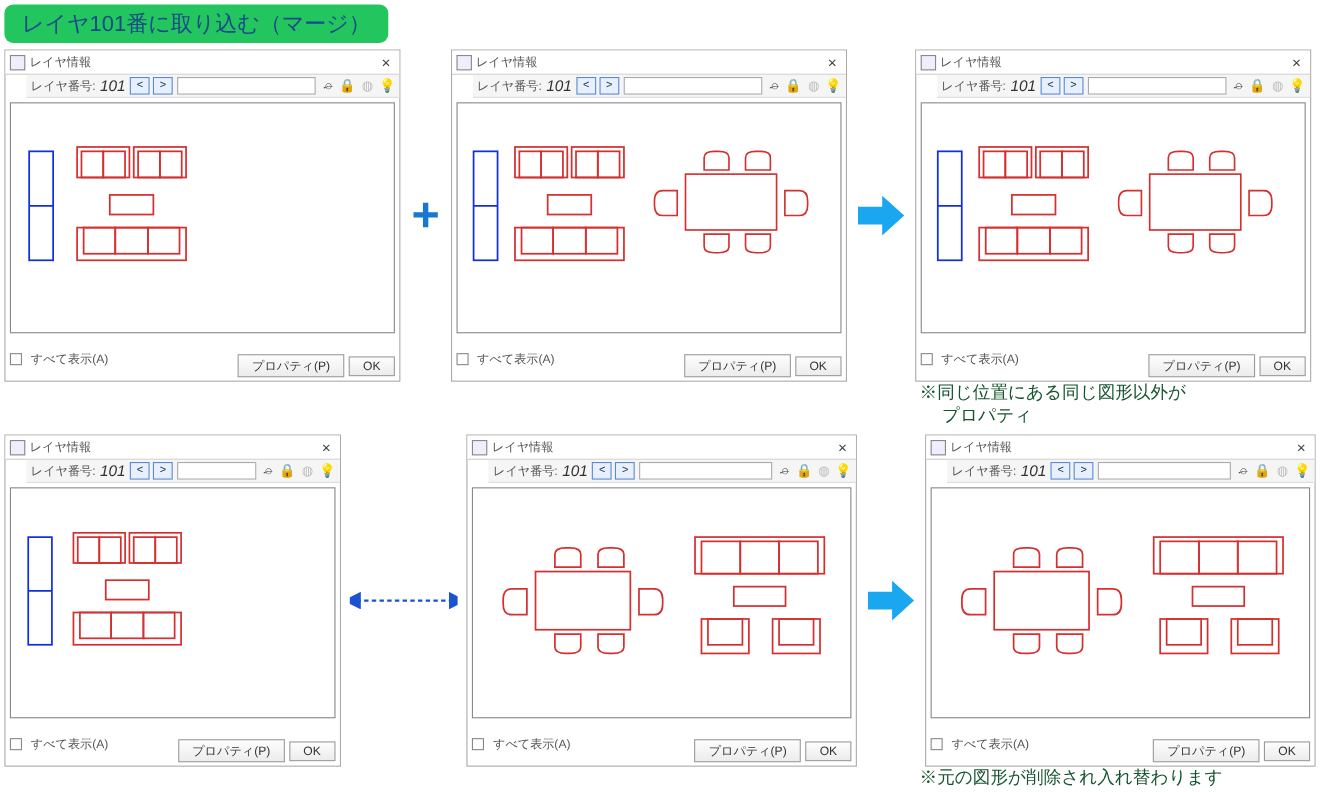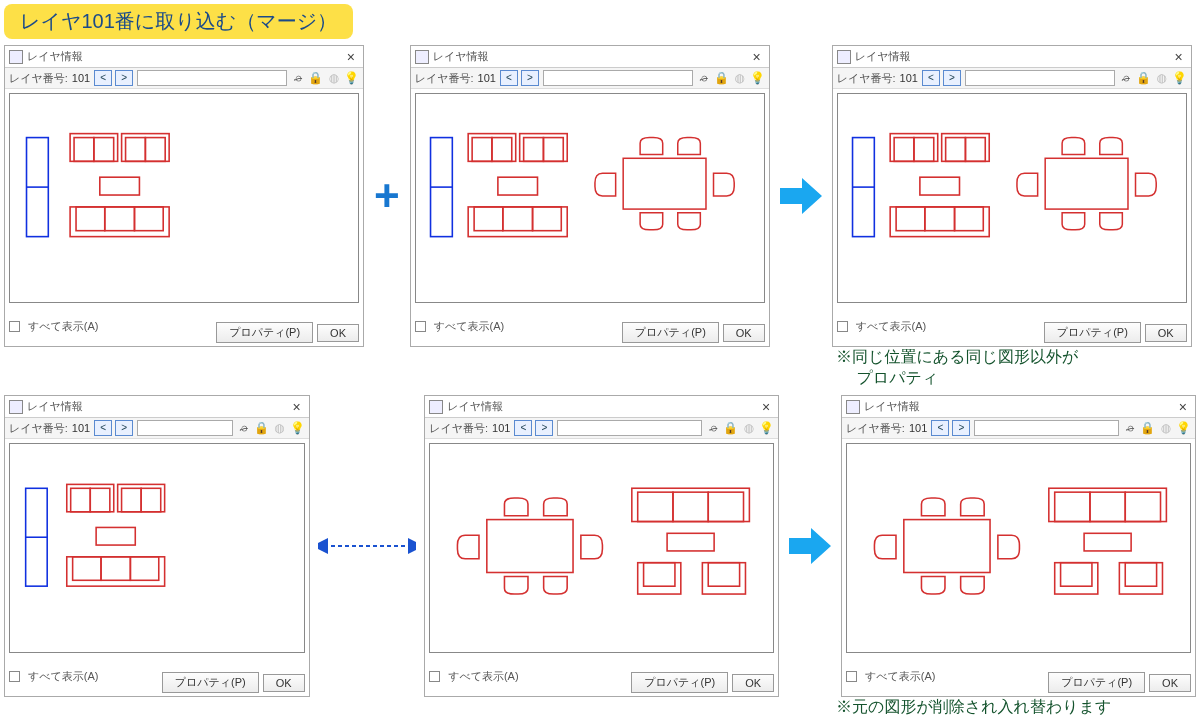--- a/index.html
+++ b/index.html
@@ -9,21 +9,21 @@
     width: 1200px;
     height: 720px;
     background: #fff;
     font-family: "Meiryo", "MS Gothic", sans-serif;
     font-size: 12px;
     color: #333;
     position: relative;
   }
   .tag {
     display: inline-block;
-    background: #fde047;
+    background: #22c55e;
     color: #1a4a8a;
     font-size: 20px;
     font-weight: 500;
     padding: 4px 16px;
     border-radius: 8px;
     margin-bottom: 6px;
   }
   .row { display: flex; align-items: center; gap: 8px; }
   .panel {
     width: 360px;
@@ -51,23 +51,24 @@
     font-size: 14px; color: #444;
     padding: 0 4px; cursor: default;
   }
   .toolbar {
     display: flex;
     align-items: center;
     gap: 4px;
     padding: 2px 4px;
     border-bottom: 1px solid #ddd;
     background: #f5f5f5;
+    margin-left: 19px;
   }
   .toolbar .lbl { font-size: 11px; color: #555; }
-  .toolbar .num { font-size: 11px; color: #333; }
+  .toolbar .num { font-size: 14px; color: #333; font-style: italic; }
   .navbtn {
     display: inline-flex;
     border: 1px solid #5a8ad0;
     background: #e8f0ff;
     width: 18px; height: 16px;
     align-items: center; justify-content: center;
     font-size: 10px; color: #245; line-height: 1;
   }
   .navbtn + .navbtn { margin-left: -1px; }
   .name-field {

